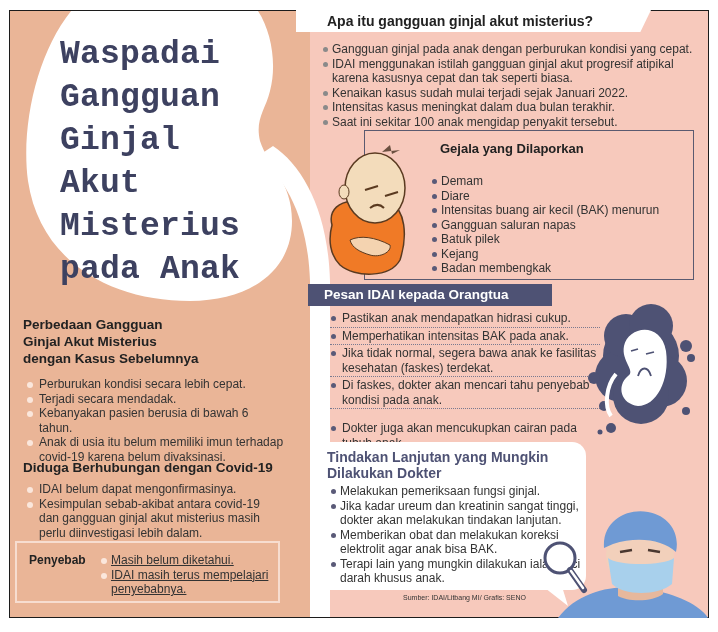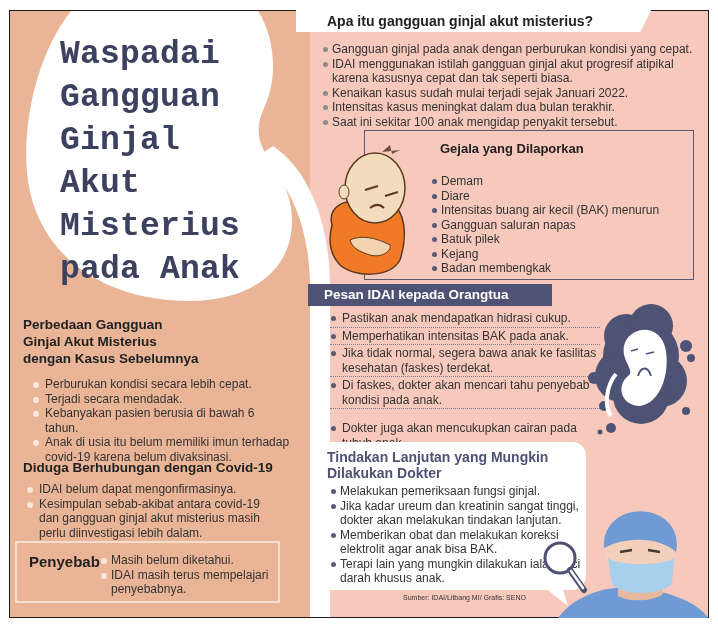--- a/index.html
+++ b/index.html
@@ -38,23 +38,23 @@
     .lbullets li { position: relative; padding-left: 14px; }
     .lbullets li::before {
       content: ""; position: absolute; left: 2px; top: 5px; width: 6px; height: 6px;
       border-radius: 50%; background: #fbe7dc;
     }
 
     .penyebab-box {
       position: absolute; left: 15px; top: 541px; width: 265px; height: 62px;
       border: 2px solid #f7ddd0;
     }
-    .penyebab-label { position: absolute; left: 12px; top: 10px; font-weight: bold; font-size: 15px; color: #222; }
+    .penyebab-label { position: absolute; left: 12px; top: 10px; font-weight: bold; font-size: 12px; color: #222; }
     .penyebab-box ul { position: absolute; left: 84px; top: 10px; list-style: none; font-size: 12px; line-height: 14.5px; color: #333; }
-    .penyebab-box li { position: relative; padding-left: 10px; }
+    .penyebab-box li { position: relative; padding-left: 10px; text-decoration: underline; }
     .penyebab-box li::before {
       content: ""; position: absolute; left: 0; top: 5px; width: 6px; height: 6px;
       border-radius: 50%; background: #fbe7dc;
     }
 
     
     .q-banner {
       position: absolute; left: 296px; top: 10px; width: 355px; height: 22px;
       background: #ffffff;
       clip-path: polygon(0 0, 100% 0, 97% 100%, 0 100%);
@@ -126,21 +126,21 @@
     <span>Misterius</span>
     <span>pada Anak</span>
   </div>
 </div>
 
 <div class="lsec-title" style="left:23px; top:316px;">
   <span>Perbedaan Gangguan</span>
   <span>Ginjal Akut Misterius</span>
   <span>dengan Kasus Sebelumnya</span>
 </div>
-<ul class="lbullets" style="left:31px; top:377px; width:260px;">
+<ul class="lbullets" style="left:25px; top:377px; width:260px;">
   <li>Perburukan kondisi secara lebih cepat.</li>
   <li>Terjadi secara mendadak.</li>
   <li>Kebanyakan pasien berusia di bawah 6 tahun.</li>
   <li>Anak di usia itu belum memiliki imun terhadap covid-19 karena belum divaksinasi.</li>
 </ul>
 
 <div class="lsec-title" style="left:23px; top:459px;">Diduga Berhubungan dengan Covid-19</div>
 <ul class="lbullets" style="left:25px; top:482px; width:245px;">
   <li>IDAI belum dapat mengonfirmasinya.</li>
   <li>Kesimpulan sebab-akibat antara covid-19 dan gangguan ginjal akut misterius masih perlu diinvestigasi lebih dalam.</li>

